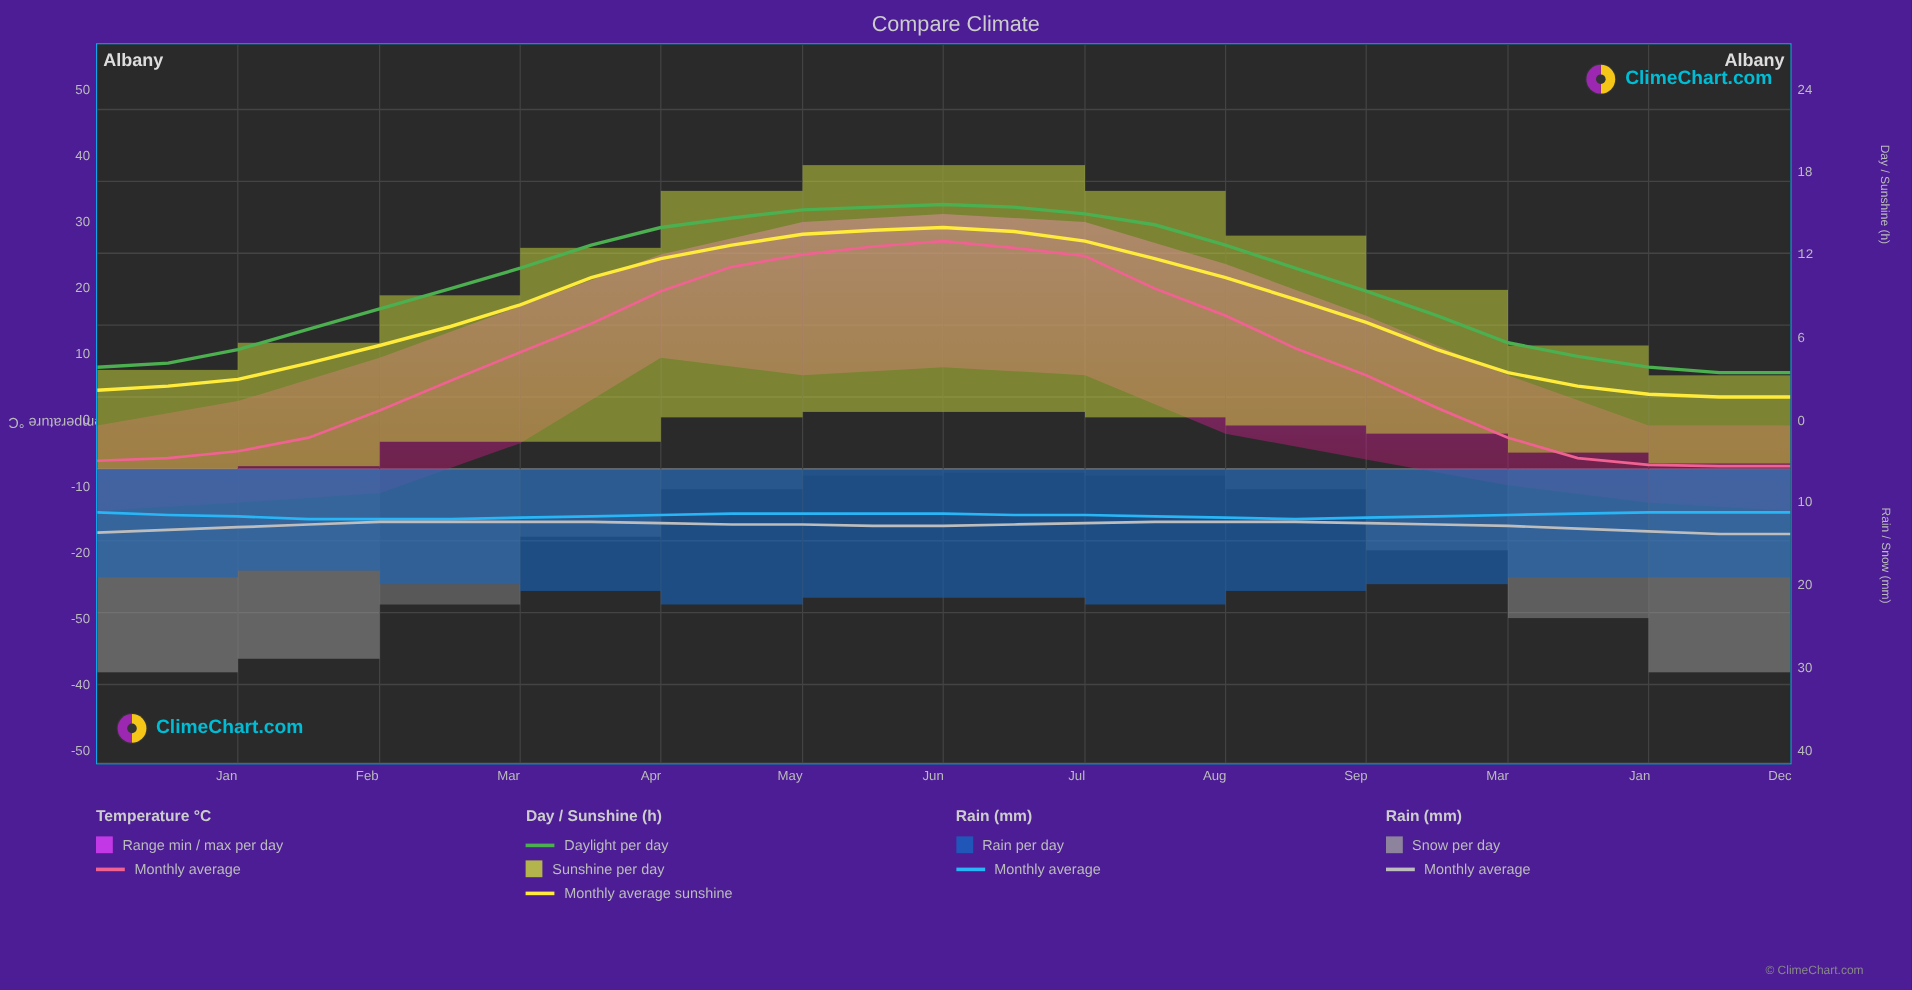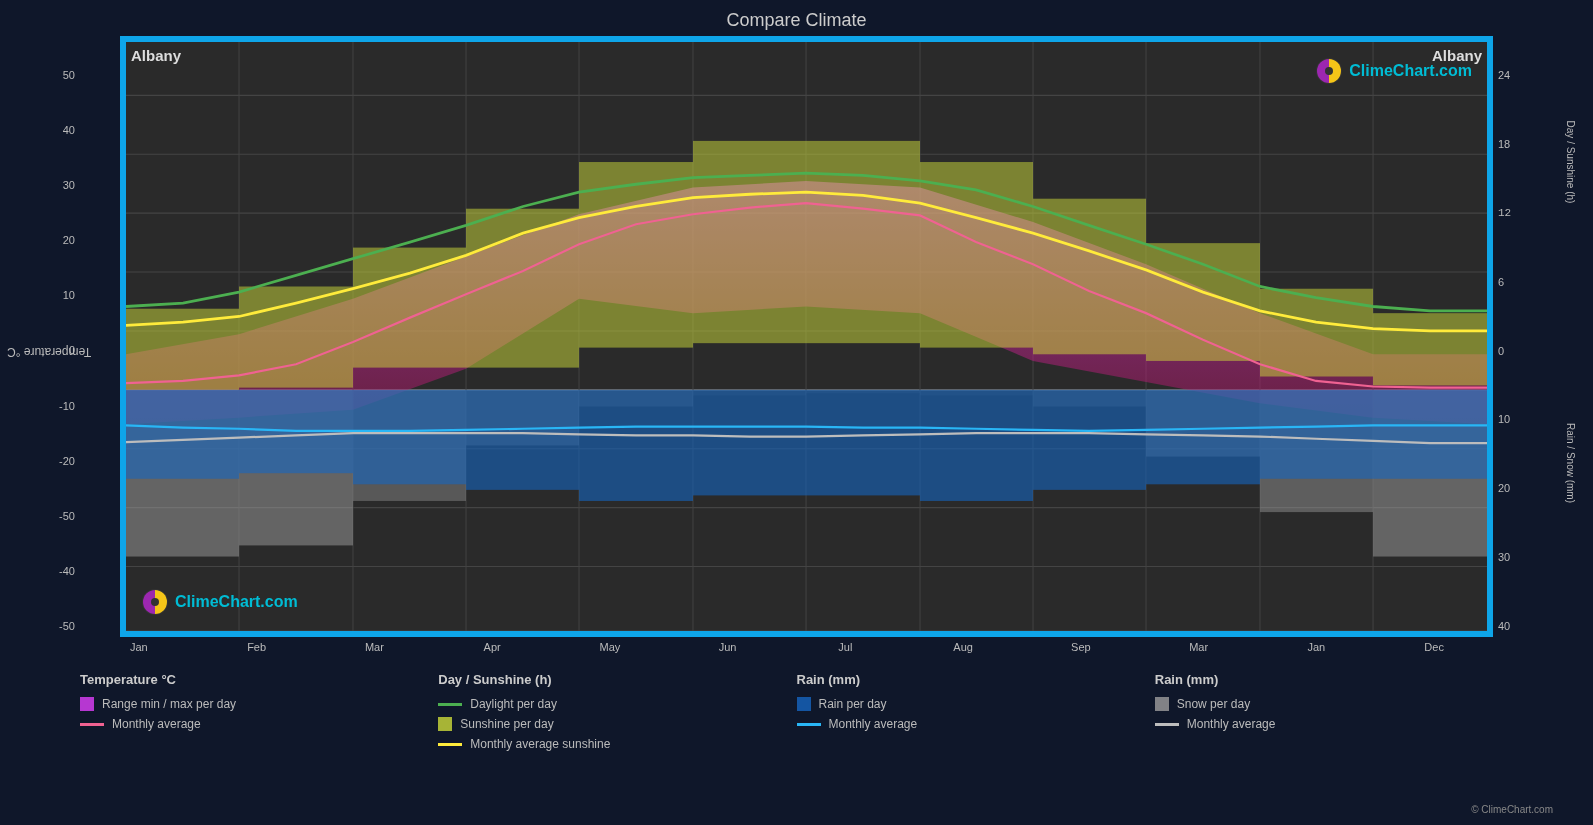--- a/index.html
+++ b/index.html
@@ -8,21 +8,21 @@
       width: 1593px;
       height: 825px;
       font-family: Arial, sans-serif;
       color: #ddd;
       overflow: hidden;
     }
 
     .main-container {
       width: 1593px;
       height: 825px;
-      background: #0f172a;
+      background: #4c1d95;
       display: flex;
       flex-direction: column;
       padding: 10px 20px;
     }
 
     .chart-title {
       text-align: center;
       color: #ccc;
       font-size: 18px;
       font-weight: normal;
@@ -55,22 +55,21 @@
     .y-tick {
       font-size: 11px;
       color: #bbb;
       margin-top: 28px;
     }
 
     .chart-main {
       flex: 1;
       position: relative;
       background: #2a2a2a;
-      border: 6px solid #0ea5e9;
-      margin-left: 40px;
+      border: 1px solid #0ea5e9;
     }
 
     .y-axis-right {
       width: 80px;
       display: flex;
       flex-direction: column;
       position: relative;
     }
 
     .legend-area {
@@ -173,21 +172,21 @@
 
     .x-axis {
       height: 25px;
       display: flex;
       margin-left: 60px;
       margin-right: 80px;
     }
 
     .x-tick {
       flex: 1;
-      text-align: center;
+      text-align: right;
       font-size: 11px;
       color: #bbb;
       padding-top: 4px;
     }
   </style>
 </head>
 <body>
 
 <div class="main-container">
   <div class="chart-title">Compare Climate</div>

